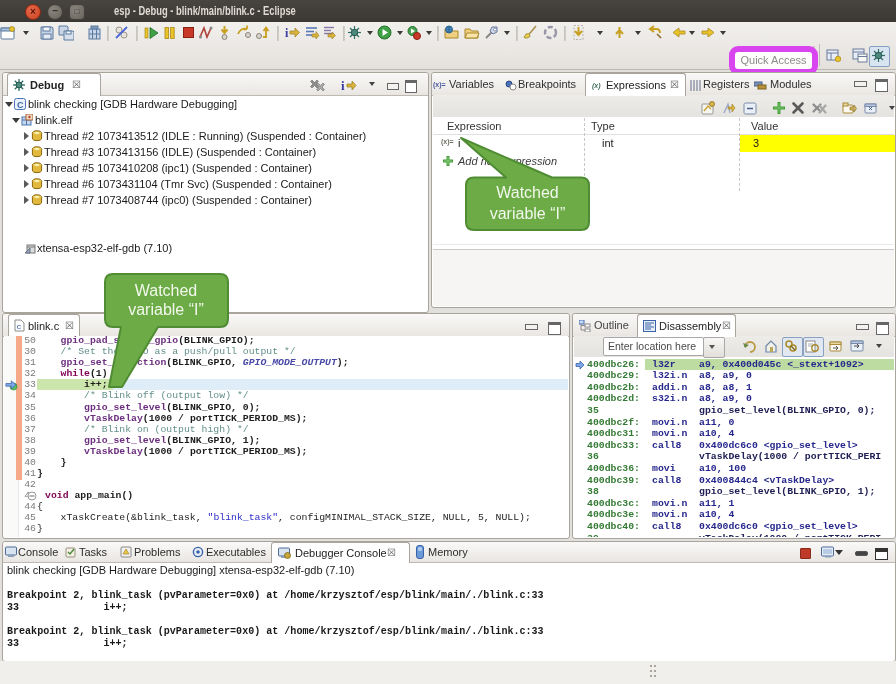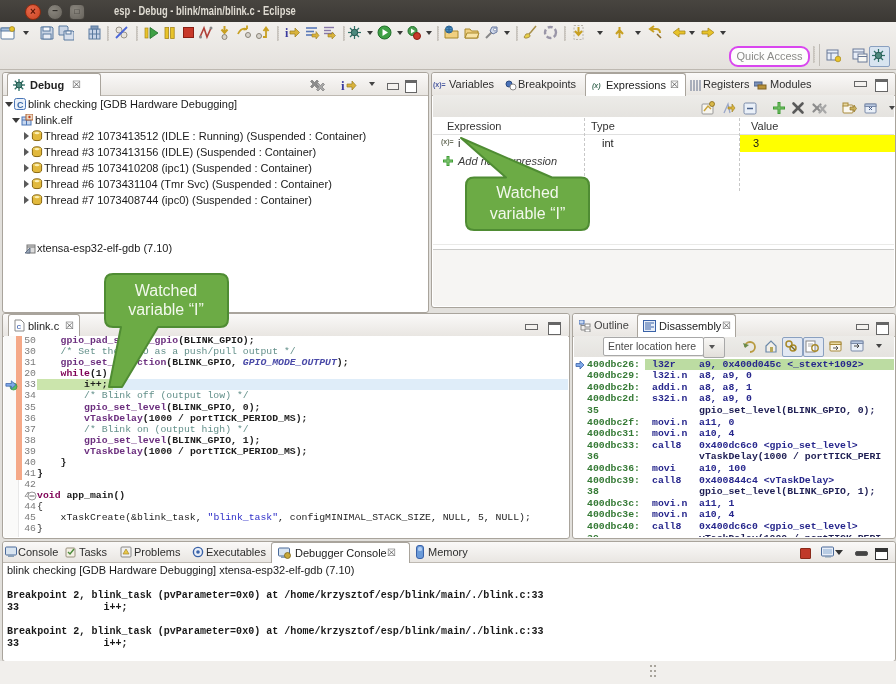--- a/index.html
+++ b/index.html
@@ -6,21 +6,21 @@
 body{width:896px;height:684px;position:relative;overflow:hidden;background:#E2E0DC;font-family:"Liberation Sans",sans-serif;}
 .abs{position:absolute;}
 
 #titlebar{position:absolute;left:0;top:0;width:896px;height:22px;background:linear-gradient(#484540,#3B3834);}
 #titletext{position:absolute;left:114px;top:4px;font-size:12.5px;font-weight:bold;color:#DFDBD2;transform:scaleX(0.75);transform-origin:0 0;white-space:nowrap;}
 .wbtn{position:absolute;top:4px;width:14px;height:14px;border-radius:8px;}
 
 #toolbar{position:absolute;left:0;top:22px;width:896px;height:47px;background:linear-gradient(#F2F0ED,#E4E1DD);border-bottom:1px solid #BDB8B1;}
 .tbsep{position:absolute;top:4px;width:1px;height:15px;background:#C8C4BE;border-right:1px dotted #D8D4CE;}
 .dd{position:absolute;top:10px;width:0;height:0;border-left:3.5px solid transparent;border-right:3.5px solid transparent;border-top:4px solid #3A3A3A;}
-#qabox{position:absolute;left:729px;top:46px;width:77px;height:17px;border:2px solid #d946ef;border-radius:9px;background:#FDFDFC;color:#8B8B88;font-size:11px;text-align:center;line-height:17px;}
+#qabox{position:absolute;left:729px;top:46px;width:77px;height:17px;border:6px solid #d946ef;border-radius:9px;background:#FDFDFC;color:#8B8B88;font-size:11px;text-align:center;line-height:17px;}
 
 .panel{position:absolute;background:#FFFFFF;border:1px solid #A9A49C;border-radius:3px;}
 .tabbar{position:absolute;left:0;top:0;right:0;height:22px;background:linear-gradient(#FAF9F8,#E9E6E2);border-bottom:1px solid #BEB9B2;border-radius:3px 3px 0 0;}
 .tab{position:absolute;top:0;height:22px;font-size:11px;color:#333;white-space:nowrap;}
 .tab.active{background:#FFFFFF;border:1px solid #A9A49C;border-bottom:none;border-radius:3px 3px 0 0;top:0;height:22px;}
 .tablabel{position:absolute;top:5px;font-size:11px;color:#2E2E2E;}
 .close{color:#5A5A5A;font-size:10px;}
 .minbtn{position:absolute;width:11px;height:9px;}
 .sans{font-size:11px;color:#1A1A1A;white-space:pre;}
 .mono{font-family:"Liberation Mono",monospace;font-size:9.8px;line-height:11.03px;white-space:pre;color:#191919;}
@@ -447,21 +447,21 @@
     <span class="tablabel close" style="left:56px;">☒</span>
   </div>
   <div class="minbtn" style="left:522px;top:10px;border:1px solid #666;background:#F4F2EF;height:4px;"></div>
   <div class="minbtn" style="left:545px;top:8px;border:1px solid #666;border-top:3px solid #666;background:#FFF;"></div>
   <div id="edcontent" style="position:absolute;left:1px;top:22px;width:564px;height:201px;overflow:hidden;background:#FFF;">
     <div class="abs" style="left:0;top:0;width:14px;height:201px;background:#FAFAF9;border-right:1px solid #E8E8E8;"></div>
     <div class="abs" style="left:12px;top:0px;width:6px;height:144px;background:#F5A988;"></div>
     <div class="mono abs" style="left:16px;top:-0.7px;width:16px;text-align:right;color:#7A7A7A;">50</div>
 <div class="mono abs" style="left:16px;top:10.3px;width:16px;text-align:right;color:#7A7A7A;">30</div>
 <div class="mono abs" style="left:16px;top:21.4px;width:16px;text-align:right;color:#7A7A7A;">31</div>
-<div class="mono abs" style="left:16px;top:32.4px;width:16px;text-align:right;color:#7A7A7A;">20</div>
+<div class="mono abs" style="left:16px;top:32.4px;width:16px;text-align:right;color:#7A7A7A;">32</div>
 <div class="mono abs" style="left:16px;top:43.4px;width:16px;text-align:right;color:#7A7A7A;">33</div>
 <div class="mono abs" style="left:16px;top:54.4px;width:16px;text-align:right;color:#7A7A7A;">34</div>
 <div class="mono abs" style="left:16px;top:65.5px;width:16px;text-align:right;color:#7A7A7A;">35</div>
 <div class="mono abs" style="left:16px;top:76.5px;width:16px;text-align:right;color:#7A7A7A;">36</div>
 <div class="mono abs" style="left:16px;top:87.5px;width:16px;text-align:right;color:#7A7A7A;">37</div>
 <div class="mono abs" style="left:16px;top:98.6px;width:16px;text-align:right;color:#7A7A7A;">38</div>
 <div class="mono abs" style="left:16px;top:109.6px;width:16px;text-align:right;color:#7A7A7A;">39</div>
 <div class="mono abs" style="left:16px;top:120.6px;width:16px;text-align:right;color:#7A7A7A;">40</div>
 <div class="mono abs" style="left:16px;top:131.7px;width:16px;text-align:right;color:#7A7A7A;">41</div>
 <div class="mono abs" style="left:16px;top:142.7px;width:16px;text-align:right;color:#7A7A7A;">42</div>
@@ -484,21 +484,21 @@
 <div class="abs mono" style="left:0;top:43.4px;"><span class="b">        i++;</span></div>
 <div class="abs mono" style="left:0;top:54.4px;"><span class="c">        /* Blink off (output low) */</span></div>
 <div class="abs mono" style="left:0;top:65.5px;"><span class="b">        </span><span class="f">gpio_set_level</span><span class="b">(BLINK_GPIO, 0);</span></div>
 <div class="abs mono" style="left:0;top:76.5px;"><span class="b">        </span><span class="f">vTaskDelay</span><span class="b">(1000 / portTICK_PERIOD_MS);</span></div>
 <div class="abs mono" style="left:0;top:87.5px;"><span class="c">        /* Blink on (output high) */</span></div>
 <div class="abs mono" style="left:0;top:98.6px;"><span class="b">        </span><span class="f">gpio_set_level</span><span class="b">(BLINK_GPIO, 1);</span></div>
 <div class="abs mono" style="left:0;top:109.6px;"><span class="b">        </span><span class="f">vTaskDelay</span><span class="b">(1000 / portTICK_PERIOD_MS);</span></div>
 <div class="abs mono" style="left:0;top:120.6px;"><span class="b">    }</span></div>
 <div class="abs mono" style="left:0;top:131.7px;"><span class="b">}</span></div>
 <div class="abs mono" style="left:0;top:142.7px;"></div>
-<div class="abs mono" style="left:0;top:153.7px;"><span class="k">void</span><span class="b"> app_main()</span></div>
+<div class="abs mono" style="left:8px;top:153.7px;"><span class="k">void</span><span class="b"> app_main()</span></div>
 <div class="abs mono" style="left:0;top:164.8px;"><span class="p">{</span></div>
 <div class="abs mono" style="left:0;top:175.8px;"><span class="p">    xTaskCreate(&amp;blink_task, </span><span class="s">"blink_task"</span><span class="p">, configMINIMAL_STACK_SIZE, NULL, 5, NULL);</span></div>
 <div class="abs mono" style="left:0;top:186.8px;"><span class="p">}</span></div>
       </div>
       <svg class="abs" style="left:23px;top:155px" width="10" height="10">
         <circle cx="5" cy="5" r="4" fill="#FFF" stroke="#9A9A9A"></circle>
         <line x1="2.5" y1="5" x2="7.5" y2="5" stroke="#666"></line>
       </svg>
   </div>
 </div>

